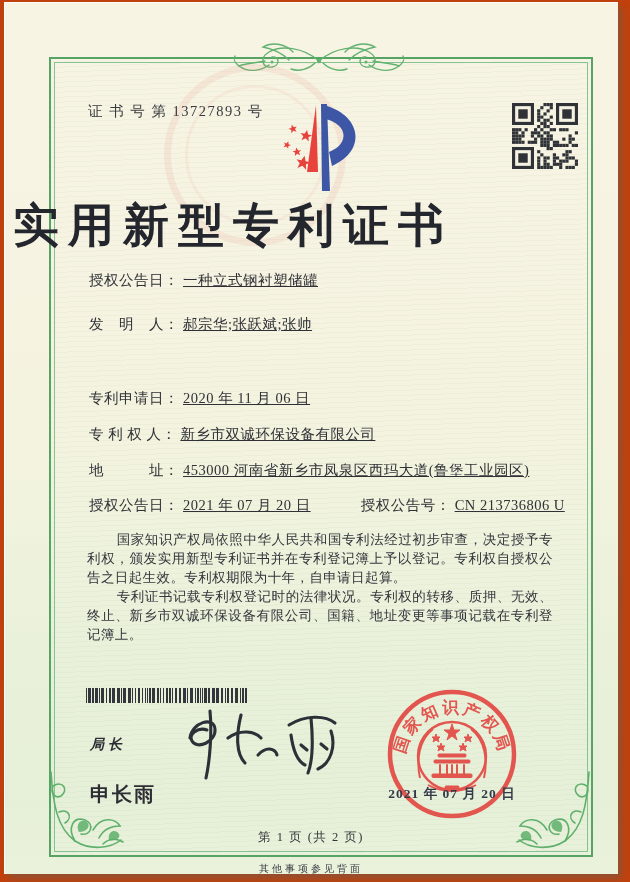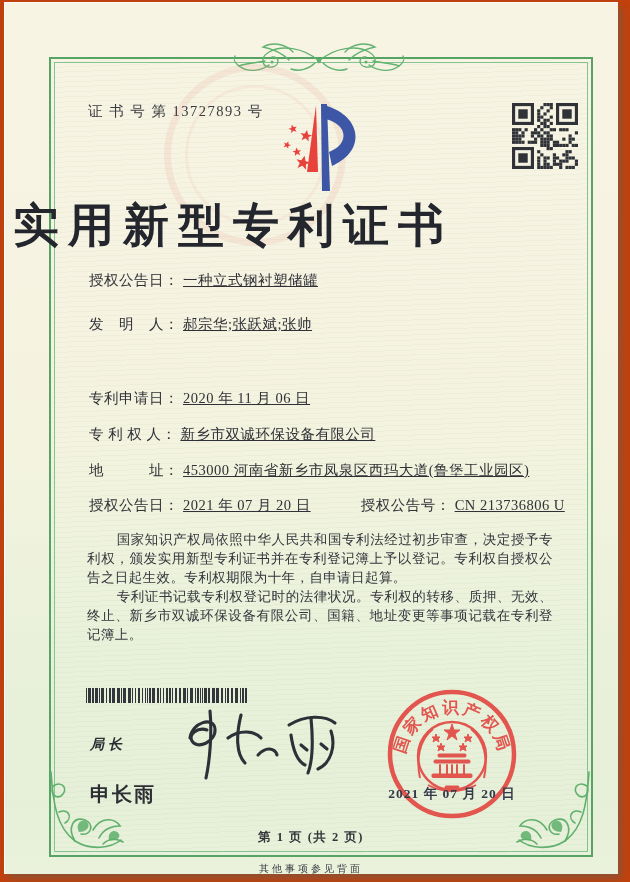--- a/index.html
+++ b/index.html
@@ -52,21 +52,21 @@
     color:#33363c;letter-spacing:.4px;}
   
   #barcode{position:absolute;left:82px;top:686px;width:164px;height:15px;}
   #signer-title{position:absolute;left:86px;top:734px;font-size:14px;font-weight:600;letter-spacing:4px;color:#2c2e33;font-style:italic;}
   #signer-name{position:absolute;left:86px;top:759px;font-size:20px;font-weight:600;letter-spacing:2px;color:#2c2e33;margin-top:20px;}
   #signature{position:absolute;left:158px;top:700px;}
   #seal{position:absolute;left:382px;top:686px;}
   #seal-date{position:absolute;left:384px;top:783px;width:128px;text-align:center;
     font-size:13.5px;letter-spacing:1px;color:#343a49;font-weight:600;}
   #page-info{position:absolute;left:0;top:827px;width:100%;text-align:center;font-size:12.5px;
-    letter-spacing:1.5px;color:#33353a;font-weight:bold;}
+    letter-spacing:1.5px;color:#33353a;}
   #back-note{position:absolute;left:0;top:860px;width:100%;text-align:center;font-size:10px;
     letter-spacing:3px;color:#3b3d42;}
 </style>
 </head>
 <body>
 
 <div id="stage">
   <div id="paper">
 
     <div id="guilloche"></div>

